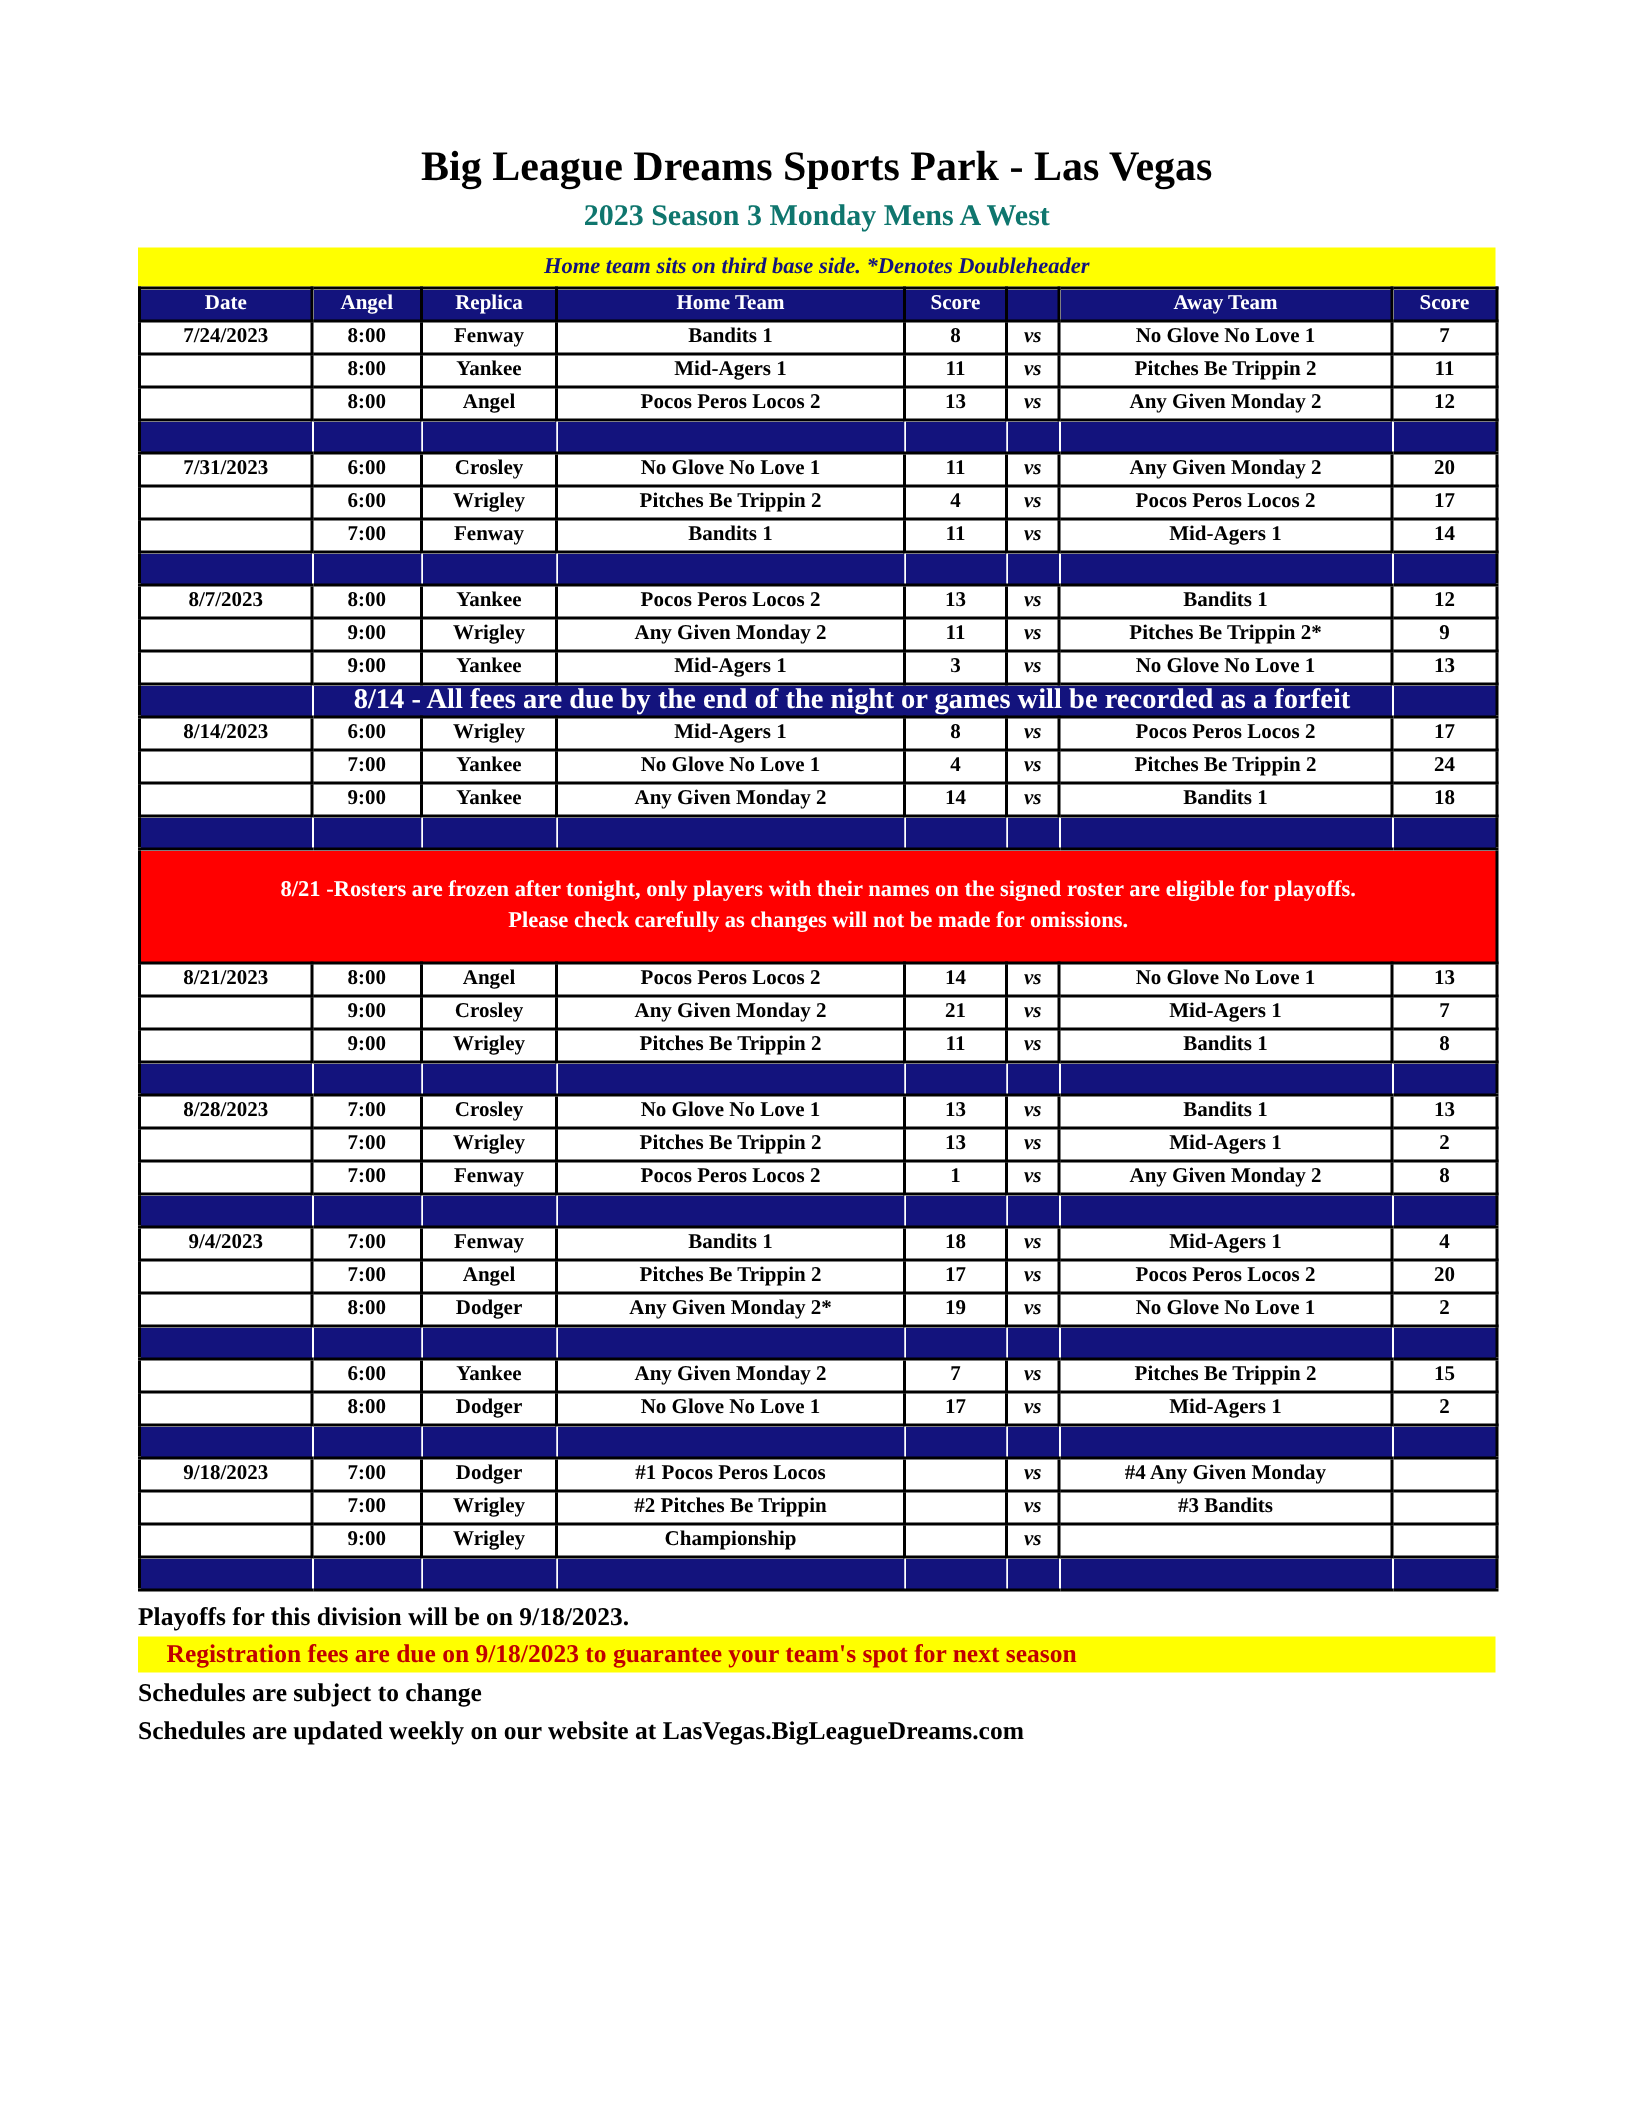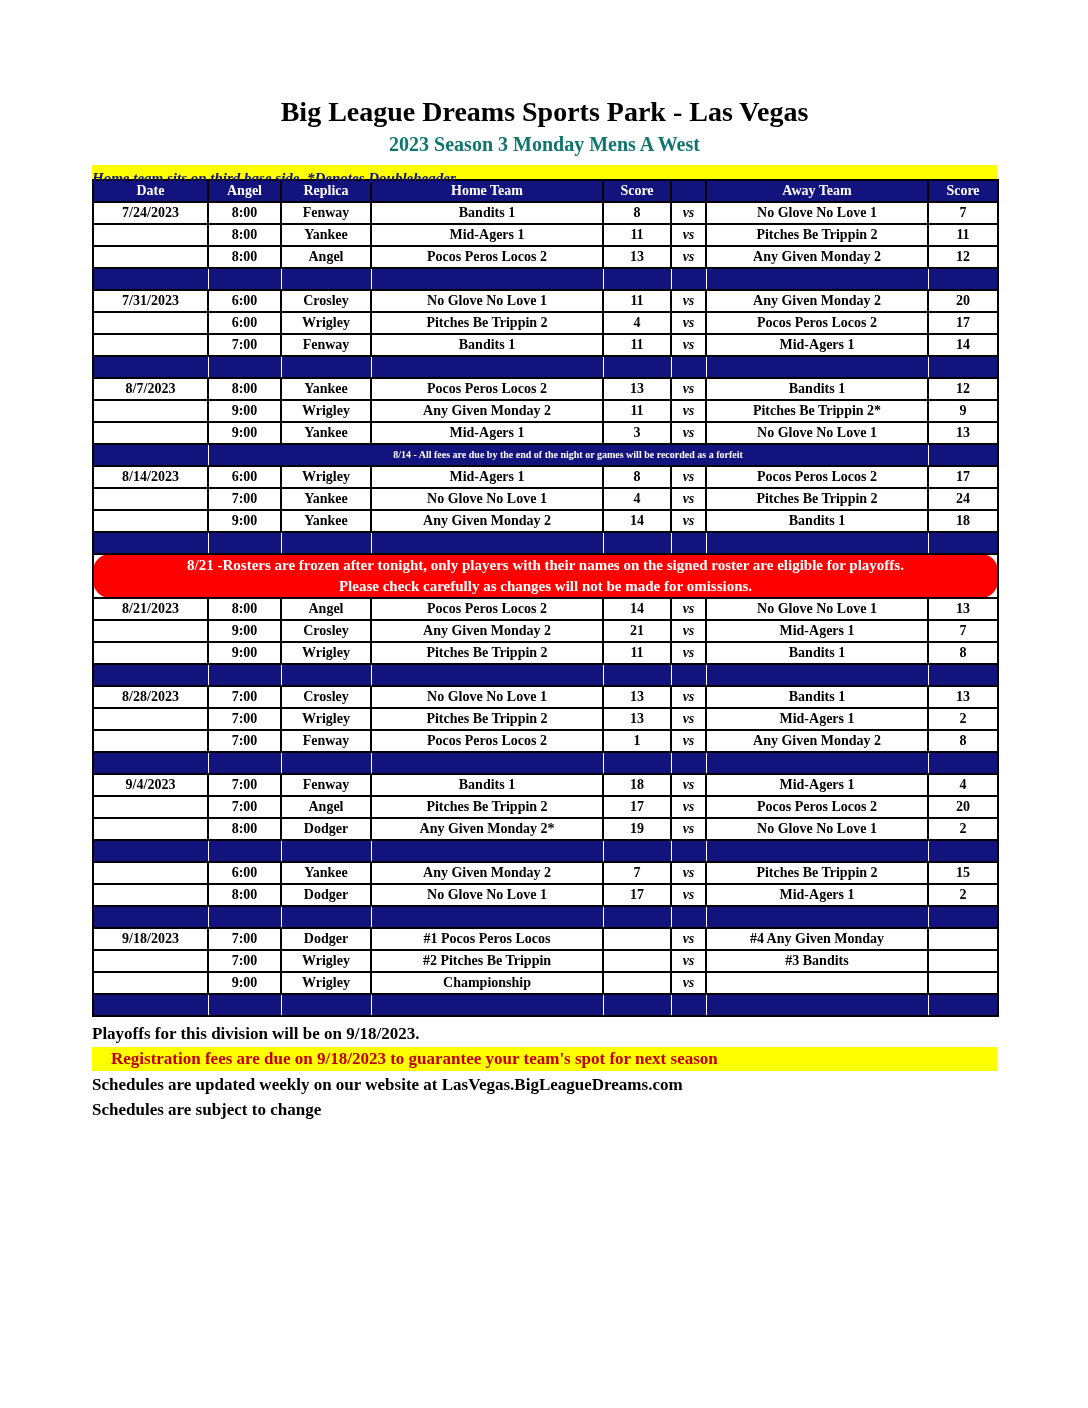--- a/index.html
+++ b/index.html
@@ -12,46 +12,46 @@
     font-family:"Liberation Serif", serif;
   }
   .doc{position:relative;margin-left:92px;width:905px;padding-top:96px;}
   .title{
     font-size:28px;font-weight:bold;text-align:center;color:#000;line-height:1.15;
   }
   .subtitle{
     font-size:20px;font-weight:bold;text-align:center;color:#0f766e;margin-top:4px;line-height:1.2;
   }
   .banner{
-    margin-top:9px;height:14px;line-height:26px;background:var(--yellow);
-    color:var(--navy);font-size:15px;font-weight:bold;font-style:italic;
+    margin-top:9px;height:26px;line-height:26px;background:var(--yellow);
+    color:var(--navy);font-size:15px;font-weight:bold;font-style:italic;text-align:center;
   }
   table.sched{
     border-collapse:collapse;width:905px;table-layout:fixed;
     border:2px solid #000;
   }
   table.sched td, table.sched th{
     border:2px solid #000;height:22px;padding:0 2px;overflow:hidden;white-space:nowrap;
     font-weight:bold;font-size:14px;text-align:center;color:#000;background:#fff;
     line-height:18px;
   }
   table.sched th{background:var(--navy);color:#fff;}
   td.hl{background:var(--yellow);color:var(--navy);}
   td.vs{font-style:italic;font-size:12px;}
   tr.sep td{
     background:var(--navy);border-left:1px solid #fff;border-right:1px solid #fff;
     border-top:2px solid #000;border-bottom:2px solid #000;
   }
   tr.notice td{
     background:var(--navy);color:#fff;border-left:1px solid #fff;border-right:1px solid #fff;
-    border-top:2px solid #000;border-bottom:2px solid #000;font-size:10px;
+    border-top:2px solid #000;border-bottom:2px solid #000;font-size:19px;
   }
   tr.notice-red td{
     background:var(--red);color:#fff;font-size:15px;height:44px;line-height:21px;
-    white-space:normal;padding:0 6px;border-radius:17px;
+    white-space:normal;padding:16px 6px;
   }
   .footer{margin-top:4px;}
   .f-line{
     font-size:17px;font-weight:bold;color:#000;line-height:25px;white-space:nowrap;
   }
   .f-reg{
     background:var(--yellow);color:var(--darkred);font-size:17px;font-weight:bold;
     line-height:24px;height:24px;margin:1px 0;padding-left:19px;white-space:nowrap;
   }
 </style>
@@ -437,16 +437,16 @@
           <td></td>
           <td></td>
           <td></td>
         </tr>
       </tbody>
   </table>
 
   <div class="footer">
     <div class="f-line">Playoffs for this division will be on 9/18/2023.</div>
     <div class="f-reg">Registration fees are due on 9/18/2023 to guarantee your team's spot for next season</div>
+    <div class="f-line">Schedules are subject to change</div>
     <div class="f-line">Schedules are updated weekly on our website at LasVegas.BigLeagueDreams.com</div>
-    <div class="f-line">Schedules are subject to change</div>
   </div>
 </div>
 
 </body></html>

